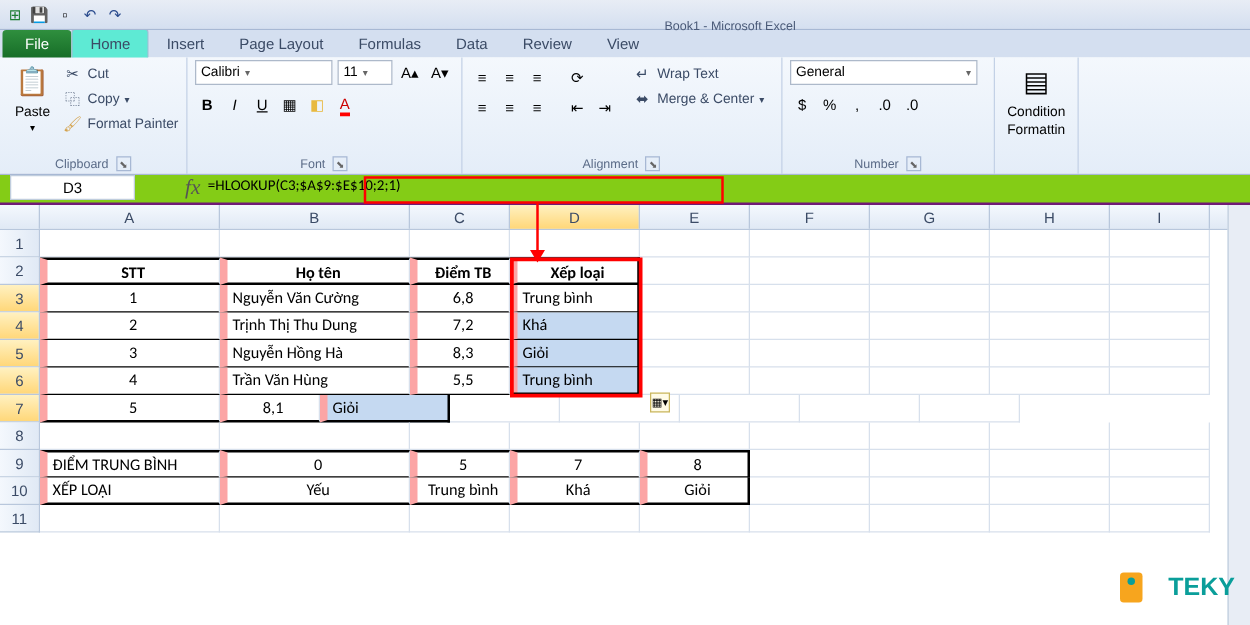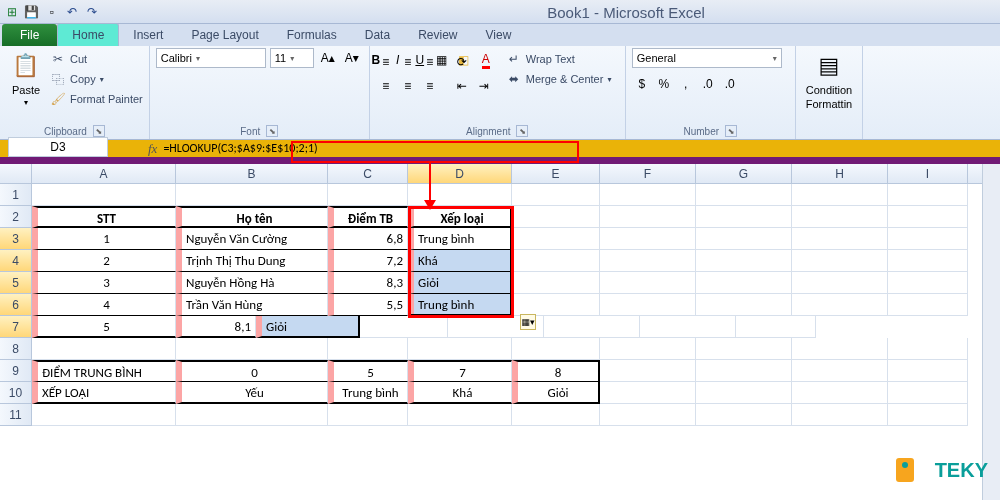--- a/index.html
+++ b/index.html
@@ -1,62 +1,62 @@
 <!DOCTYPE html>
 <html><head>
 <meta charset="utf-8">
 <style>
 *{box-sizing:border-box;margin:0;padding:0;font-family:"Segoe UI",Tahoma,sans-serif}
 body{background:#fff;width:1000px;height:500px;overflow:hidden;position:relative;font-size:11px}
 .qat{height:24px;background:linear-gradient(#e8edf5,#d4dff0);display:flex;align-items:center;padding:0 4px;gap:4px;border-bottom:1px solid #a7b8d4}
 .qat-ico{width:16px;height:16px;display:flex;align-items:center;justify-content:center;font-size:12px}
-.title{position:absolute;left:50%;top:4px;transform:translateX(30%);font-size:15px;color:#4a5a78}
+.title{position:absolute;left:50%;top:16px;transform:translateX(30%);font-size:10px;color:#4a5a78}
 .tabs{height:22px;background:#d4dff0;display:flex;align-items:flex-end;padding-left:2px}
 .tab{padding:4px 14px;font-size:12px;color:#3b4b66;cursor:pointer}
 .tab.file{background:#217346;background:#1e7c3f;background:#2a579a;background:#207245;color:#fff;background:#19478a;background:#2b579a;background:#207346;background:#2a7030;padding:4px 18px}
 .tab.file{background:#207245;background:#227447;color:#fff}
 .tab.file{background:linear-gradient(#2f8f3e,#176e28);color:#fff;border-radius:3px 3px 0 0}
 .tab.active{background:#5eead4;border:1px solid #a7b8d4;border-bottom:none;border-radius:3px 3px 0 0;color:#3b4b66}
 .ribbon{height:94px;background:linear-gradient(#f4f8fd,#e4edf8);border-bottom:1px solid #a7b8d4;display:flex}
 .group{border-right:1px solid #c3d1e6;display:flex;flex-direction:column;padding:2px 6px 0}
 .group-body{flex:1;display:flex;align-items:flex-start;gap:4px}
 .group-title{text-align:center;font-size:10px;color:#5a6b87;padding:2px 0;display:flex;justify-content:center;align-items:flex-end;gap:2px}
 .big-btn{display:flex;flex-direction:column;align-items:center;gap:2px;padding:2px 4px;cursor:pointer}
 .big-ico{width:32px;height:32px;display:flex;align-items:center;justify-content:center;font-size:22px}
 .vstack{display:flex;flex-direction:column;gap:2px;padding-top:2px}
 .hrow{display:flex;align-items:center;gap:4px;font-size:11px;color:#3b4b66;padding:1px 0}
 .ico{width:16px;height:16px;display:inline-flex;align-items:center;justify-content:center;font-size:12px}
 .sel{border:1px solid #adb9ca;background:#fff;padding:1px 4px;font-size:11px;display:flex;align-items:center;gap:4px;height:20px}
 .sel .dd{font-size:8px;color:#666}
 .btn-row{display:flex;gap:2px;margin-top:2px}
 .sq{width:20px;height:20px;border:1px solid transparent;display:flex;align-items:center;justify-content:center;font-size:12px;cursor:pointer}
 .dlg{font-size:8px;color:#666;border:1px solid #a7b8d4;width:12px;height:12px;display:flex;align-items:center;justify-content:center;margin-left:4px}
-.fbar{height:24px;border-bottom:7px solid #701a75;display:flex;align-items:flex-end;background:#eab308}
+.fbar{height:24px;border-bottom:2px solid #701a75;display:flex;align-items:flex-start;background:#84cc16}
 .namebox{width:100px;border:1px solid #c0cddd;background:#fff;margin:0 40px 0 8px;padding:2px 6px;font-size:12px;text-align:center}
-.fx{font-style:italic;font-family:'Times New Roman';font-size:13px;color:#555}
+.fx{font-style:italic;font-family:'Times New Roman';font-size:17px;color:#555}
 .finput{flex:1;font-size:12px;padding:2px 6px;font-family:Calibri}
 .fhl{border:2px solid red;position:absolute;height:22px;left:291px;top:141px;width:288px;z-index:5;pointer-events:none}
 .arrow{position:absolute;left:420px;top:162px;z-index:5;pointer-events:none}
 .arrow svg{display:block}
 .grid-wrap{position:relative}
 .chdr{height:20px;display:flex;background:linear-gradient(#f4f8fd,#e0e9f5);border-bottom:1px solid #b8c7dc}
 .corner{width:32px;border-right:1px solid #b8c7dc;background:linear-gradient(#f4f8fd,#e0e9f5)}
 .ch{border-right:1px solid #b8c7dc;text-align:center;font-size:12px;color:#3b4b66;line-height:20px}
 .ch.sel-col{background:linear-gradient(#fff1c1,#ffd779)}
 .rh{width:32px;border-right:1px solid #b8c7dc;border-bottom:1px solid #b8c7dc;background:linear-gradient(90deg,#f4f8fd,#e0e9f5);text-align:center;font-size:12px;color:#3b4b66;line-height:22px}
 .rh.sel-row{background:linear-gradient(#fff1c1,#ffd779)}
 .row{display:flex;height:22px}
 .cell{border-right:1px solid #d7e0ec;border-bottom:1px solid #d7e0ec;font-size:13px;font-family:Calibri;padding:0 4px;line-height:21px;overflow:hidden;white-space:nowrap}
 .w-a{width:144px}.w-b{width:152px}.w-c{width:80px}.w-d{width:104px}.w-e{width:88px}.w-f,.w-g,.w-h{width:96px}.w-i{width:80px}
 .bdr{border-bottom:2px solid #000}
 .br{border-right:2px solid #000}
 .bl{border-left:6px solid #fca5a5}
 .bt{border-top:2px solid #000}
 .c{text-align:center}
-.r{text-align:right}
+.r{text-align:center}
 .b{font-weight:bold}
 .selbg{background:#b8cce4;background:#c5d9f1}
 .red-rect{border:3px solid red;position:absolute;z-index:4;pointer-events:none}
 .fillh{position:absolute;width:16px;height:16px;border:1px solid #888;background:#fff;display:flex;align-items:center;justify-content:center;font-size:9px;z-index:4}
 .logo{position:absolute;right:12px;bottom:18px;z-index:6;display:flex;align-items:center;gap:21px;font-weight:bold;font-size:20px;color:#0a9e9a}
 .scrollv{position:absolute;right:0;top:164px;width:18px;bottom:0;background:#e8edf5;border-left:1px solid #c0cddd}
 </style>
 </head>
 <body>
 
@@ -105,21 +105,21 @@
           </div>
       </div>
     </div>
     <div class="group-title">
         <span>Clipboard</span>
         <span class="dlg">⬊</span>
       </div>
   </div>
 
   <div class="group" style="width:220px">
-    <div class="group-body" style="gap:4px;width:100%">
+    <div class="group-body" style="flex-direction:column;gap:4px;width:100%">
       <div style="display:flex;gap:4px">
         <div class="sel" style="width:110px">
             <span>Calibri</span>
             <span class="dd">▾</span>
           </div>
         <div class="sel" style="width:44px">
             <span>11</span>
             <span class="dd">▾</span>
           </div>
         <span class="sq">A▴</span>

